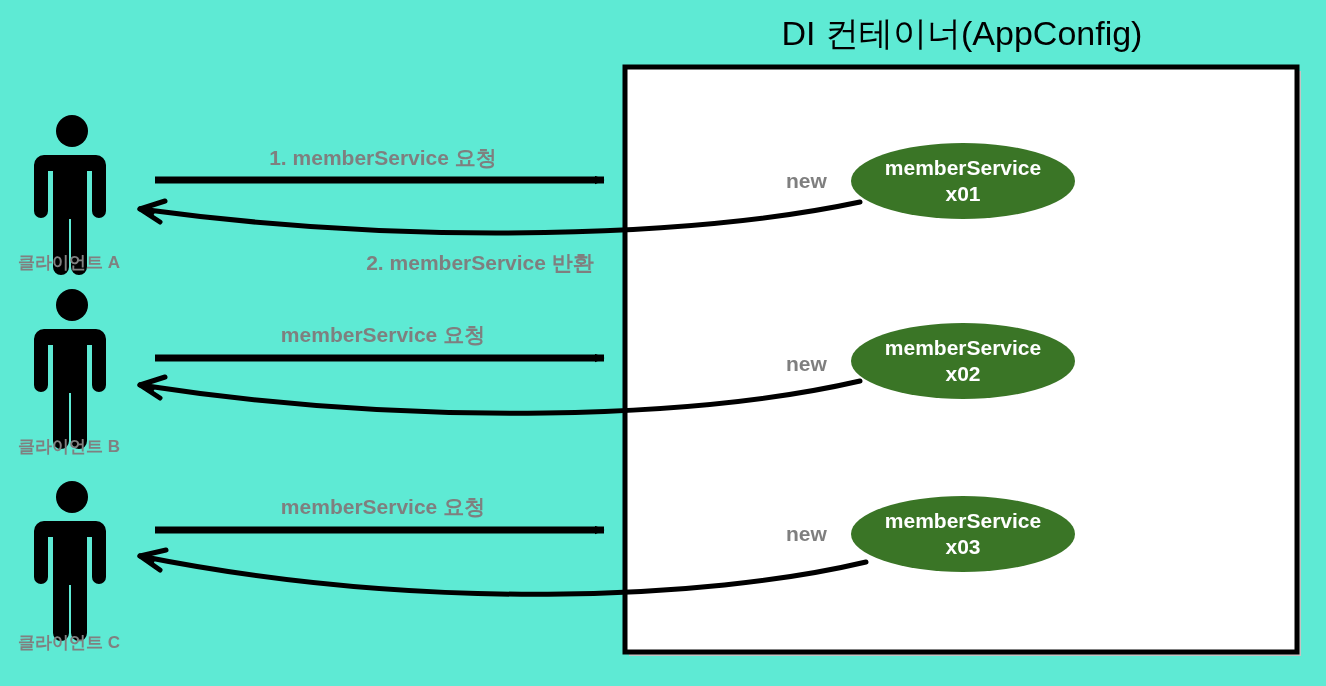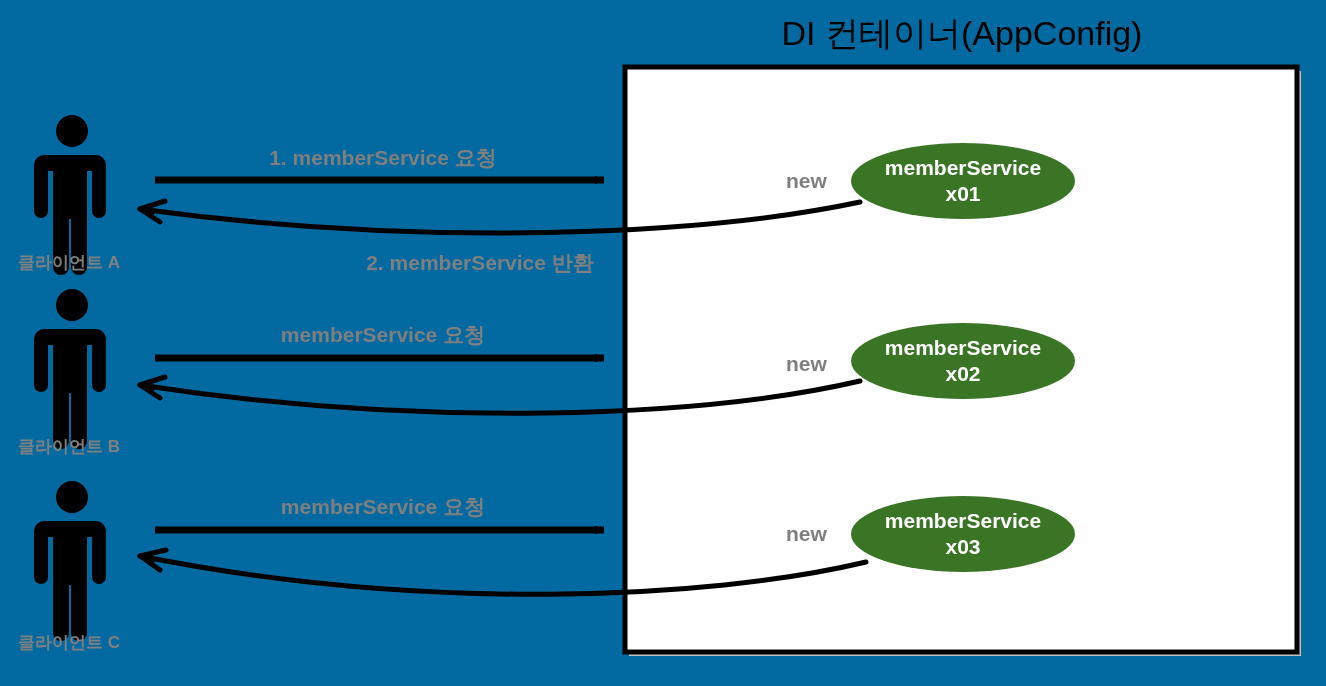--- a/index.html
+++ b/index.html
@@ -7,21 +7,21 @@
     padding: 0;
     background: #ffffff;
   }
   body {
     font-family: "Liberation Sans", sans-serif;
   }
   #canvas {
     position: relative;
     width: 1326px;
     height: 686px;
-    background: #0369a1;
+    background: #5eead4;
     overflow: hidden;
   }
   #diagram-svg {
     position: absolute;
     left: 0;
     top: 0;
     width: 1326px;
     height: 686px;
     display: block;
   }

